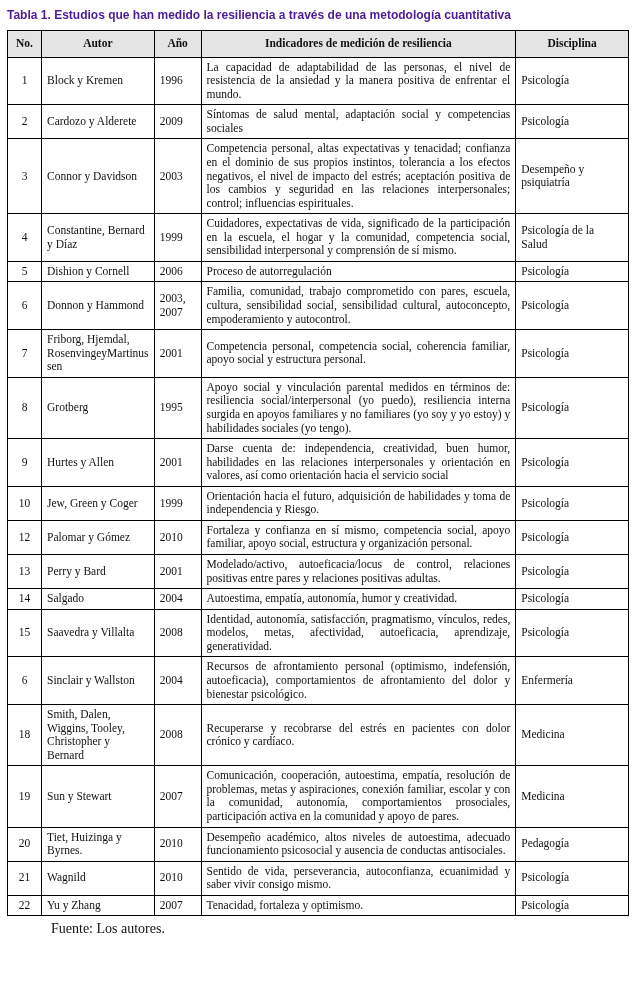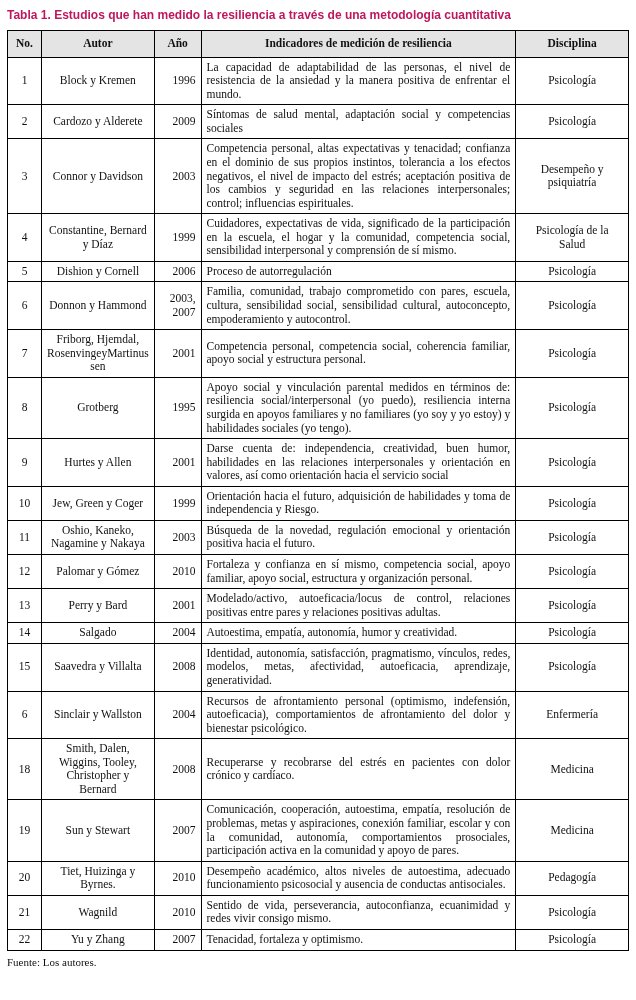--- a/index.html
+++ b/index.html
@@ -15,21 +15,21 @@
     background: #ffffff;
     font-family: "Liberation Serif", serif;
     color: #111111;
   }
   .table-title {
     font-family: "Liberation Sans", sans-serif;
     font-weight: bold;
     font-size: 12px;
     line-height: 1.25;
     margin: 2px 0 7px 0;
-    color: #be185d;
+    color: #4c1d95;
   }
   table.data-table {
     border-collapse: collapse;
     width: 100%;
     table-layout: fixed;
     border: 1.5px solid #000000;
     font-size: 11.5px;
     line-height: 1.18;
   }
   table.data-table th,
@@ -46,29 +46,30 @@
     font-size: 11.5px;
     padding: 6px 3px;
   }
   .col-no   { width: 32px; }
   .col-autor{ width: 106px; }
   .col-ano  { width: 44px; }
   .col-ind  { width: 296px; }
   .col-disc { width: 106px; }
 
   td.cell-no   { text-align: center; }
-  td.cell-autor{ text-align: center; }
-  td.cell-ano  { text-align: right; }
+  td.cell-autor{ text-align: left; }
+  td.cell-ano  { text-align: left; }
   td.cell-ind  { text-align: justify; }
-  td.cell-disc { text-align: center; }
+  td.cell-disc { text-align: left; }
 
   .source-note {
-    font-size: 11px;
+    font-size: 14px;
     margin-top: 5px;
     color: #111111;
+    margin-left: 44px;
   }
 </style>
 </head>
 <body>
 
 <div class="page">
   <div class="table-title">Tabla 1. Estudios que han medido la resiliencia a través de una metodología cuantitativa</div>
 
   <table class="data-table">
     <colgroup id="table-colgroup">
@@ -152,27 +153,20 @@
           <td class="cell-disc">Psicología</td>
         </tr>
         <tr>
           <td class="cell-no">10</td>
           <td class="cell-autor">Jew, Green y Coger</td>
           <td class="cell-ano">1999</td>
           <td class="cell-ind">Orientación hacia el futuro, adquisición de habilidades y toma de independencia y Riesgo.</td>
           <td class="cell-disc">Psicología</td>
         </tr>
         <tr>
-          <td class="cell-no">11</td>
-          <td class="cell-autor">Oshio, Kaneko, Nagamine y Nakaya</td>
-          <td class="cell-ano">2003</td>
-          <td class="cell-ind">Búsqueda de la novedad, regulación emocional y orientación positiva hacia el futuro.</td>
-          <td class="cell-disc">Psicología</td>
-        </tr>
-        <tr>
           <td class="cell-no">12</td>
           <td class="cell-autor">Palomar y Gómez</td>
           <td class="cell-ano">2010</td>
           <td class="cell-ind">Fortaleza y confianza en sí mismo, competencia social, apoyo familiar, apoyo social, estructura y organización personal.</td>
           <td class="cell-disc">Psicología</td>
         </tr>
         <tr>
           <td class="cell-no">13</td>
           <td class="cell-autor">Perry y Bard</td>
           <td class="cell-ano">2001</td>
@@ -218,21 +212,21 @@
           <td class="cell-no">20</td>
           <td class="cell-autor">Tiet, Huizinga y Byrnes.</td>
           <td class="cell-ano">2010</td>
           <td class="cell-ind">Desempeño académico, altos niveles de autoestima, adecuado funcionamiento psicosocial y ausencia de conductas antisociales.</td>
           <td class="cell-disc">Pedagogía</td>
         </tr>
         <tr>
           <td class="cell-no">21</td>
           <td class="cell-autor">Wagnild</td>
           <td class="cell-ano">2010</td>
-          <td class="cell-ind">Sentido de vida, perseverancia, autoconfianza, ecuanimidad y redes vivir consigo mismo.</td>
+          <td class="cell-ind">Sentido de vida, perseverancia, autoconfianza, ecuanimidad y saber vivir consigo mismo.</td>
           <td class="cell-disc">Psicología</td>
         </tr>
         <tr>
           <td class="cell-no">22</td>
           <td class="cell-autor">Yu y Zhang</td>
           <td class="cell-ano">2007</td>
           <td class="cell-ind">Tenacidad, fortaleza y optimismo.</td>
           <td class="cell-disc">Psicología</td>
         </tr>
       </tbody>

